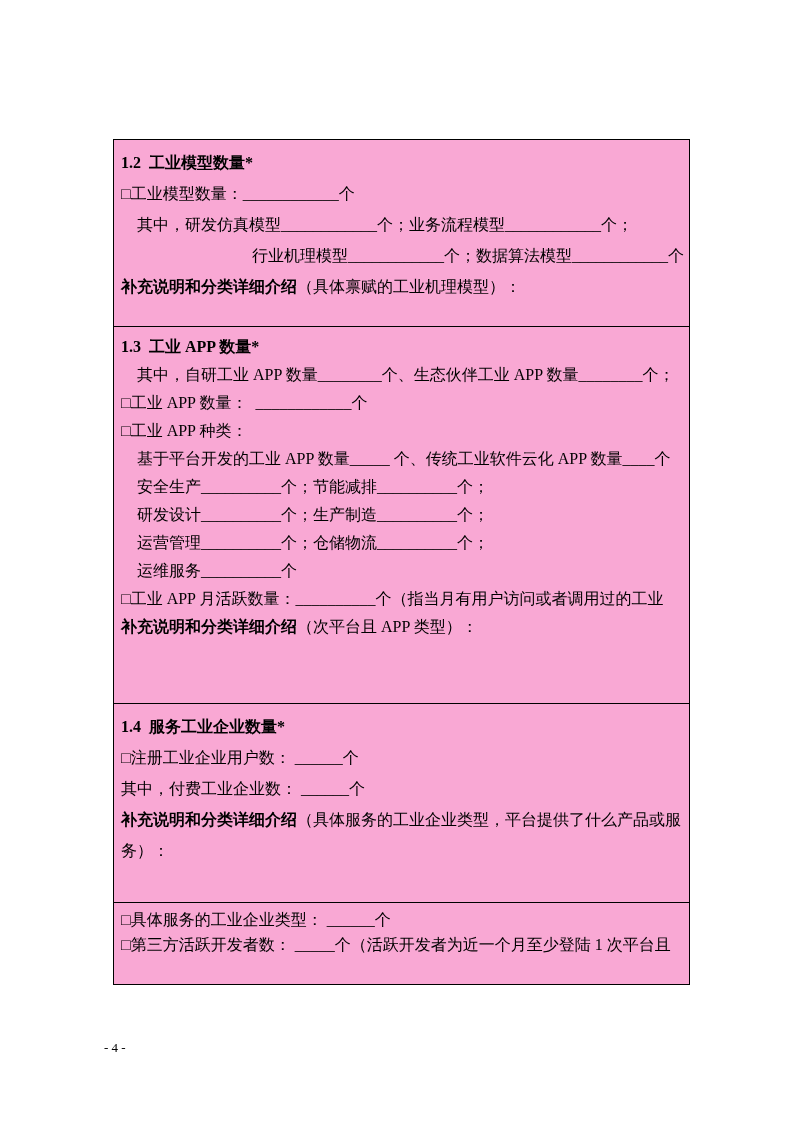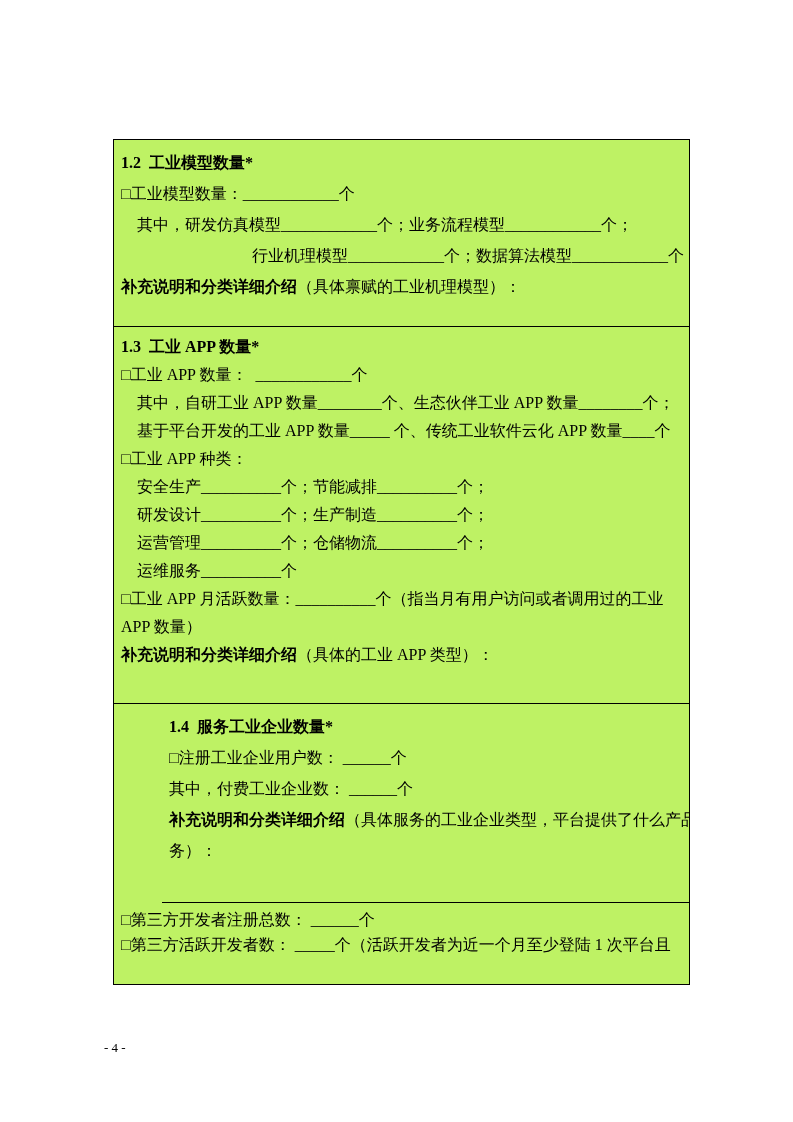--- a/index.html
+++ b/index.html
@@ -16,31 +16,31 @@
     color: #000000;
     overflow: hidden;
   }
   .form-table {
     position: absolute;
     left: 113px;
     top: 139px;
     width: 577px;
     border: 1px solid #000000;
     box-sizing: border-box;
-    background: #bef264;
+    background: #f9a8d4;
   }
   .sec {
     box-sizing: border-box;
     padding: 7px 5px 0 7px;
     overflow: hidden;
   }
   .sec-border { border-bottom: 1px solid #000000; }
   .s0 { height: 187px; line-height: 31px; }
   .s1 { height: 377px; line-height: 28px; padding-top: 6px; }
-  .s2 { height: 199px; line-height: 31px; margin-left: 48px; }
+  .s2 { height: 199px; line-height: 31px; }
   .s3 { height: 81px;  line-height: 25px; padding-top: 4px; }
   .ln {
     white-space: pre;
   }
   .ln b { font-weight: bold; }
   .i1 { padding-left: 16px; }
   .i2 { padding-left: 66px; text-align: right; }
   .footer-pagenum {
     position: absolute;
     left: 104px;
@@ -57,41 +57,40 @@
   <div class="sec s0 sec-border">
     <div class="ln"><b>1.2  工业模型数量*</b><span></span></div>
     <div class="ln"><b></b><span>□工业模型数量：____________个</span></div>
     <div class="ln i1"><b></b><span>其中，研发仿真模型____________个；业务流程模型____________个；</span></div>
     <div class="ln i2"><b></b><span>行业机理模型____________个；数据算法模型____________个</span></div>
     <div class="ln"><b>补充说明和分类详细介绍</b><span>（具体禀赋的工业机理模型）：</span></div>
   </div>
 
   <div class="sec s1 sec-border">
     <div class="ln"><b>1.3  工业 APP 数量*</b><span></span></div>
+    <div class="ln i1"><b></b><span>其中，自研工业 APP 数量________个、生态伙伴工业 APP 数量________个；</span></div>
     <div class="ln"><b></b><span>□工业 APP 数量：  ____________个</span></div>
-    <div class="ln i1"><b></b><span>其中，自研工业 APP 数量________个、生态伙伴工业 APP 数量________个；</span></div>
+    <div class="ln"><b></b><span>□工业 APP 种类：</span></div>
     <div class="ln i1"><b></b><span>基于平台开发的工业 APP 数量_____ 个、传统工业软件云化 APP 数量____个</span></div>
-    <div class="ln"><b></b><span>□工业 APP 种类：</span></div>
     <div class="ln i1"><b></b><span>安全生产__________个；节能减排__________个；</span></div>
     <div class="ln i1"><b></b><span>研发设计__________个；生产制造__________个；</span></div>
     <div class="ln i1"><b></b><span>运营管理__________个；仓储物流__________个；</span></div>
     <div class="ln i1"><b></b><span>运维服务__________个</span></div>
     <div class="ln"><b></b><span>□工业 APP 月活跃数量：__________个（指当月有用户访问或者调用过的工业</span></div>
-    <div class="ln"><b></b><span>APP 数量）</span></div>
-    <div class="ln"><b>补充说明和分类详细介绍</b><span>（具体的工业 APP 类型）：</span></div>
+    <div class="ln"><b>补充说明和分类详细介绍</b><span>（次平台且 APP 类型）：</span></div>
   </div>
 
   <div class="sec s2 sec-border">
     <div class="ln"><b>1.4  服务工业企业数量*</b><span></span></div>
     <div class="ln"><b></b><span>□注册工业企业用户数： ______个</span></div>
     <div class="ln"><b></b><span>其中，付费工业企业数： ______个</span></div>
     <div class="ln"><b>补充说明和分类详细介绍</b><span>（具体服务的工业企业类型，平台提供了什么产品或服</span></div>
     <div class="ln"><b></b><span>务）：</span></div>
   </div>
 
   <div class="sec s3">
-    <div class="ln"><b></b><span>□第三方开发者注册总数： ______个</span></div>
+    <div class="ln"><b></b><span>□具体服务的工业企业类型： ______个</span></div>
     <div class="ln"><b></b><span>□第三方活跃开发者数： _____个（活跃开发者为近一个月至少登陆 1 次平台且</span></div>
   </div>
 
 </div>
 
 <div class="footer-pagenum">- 4 -</div>
 
 </body></html>

